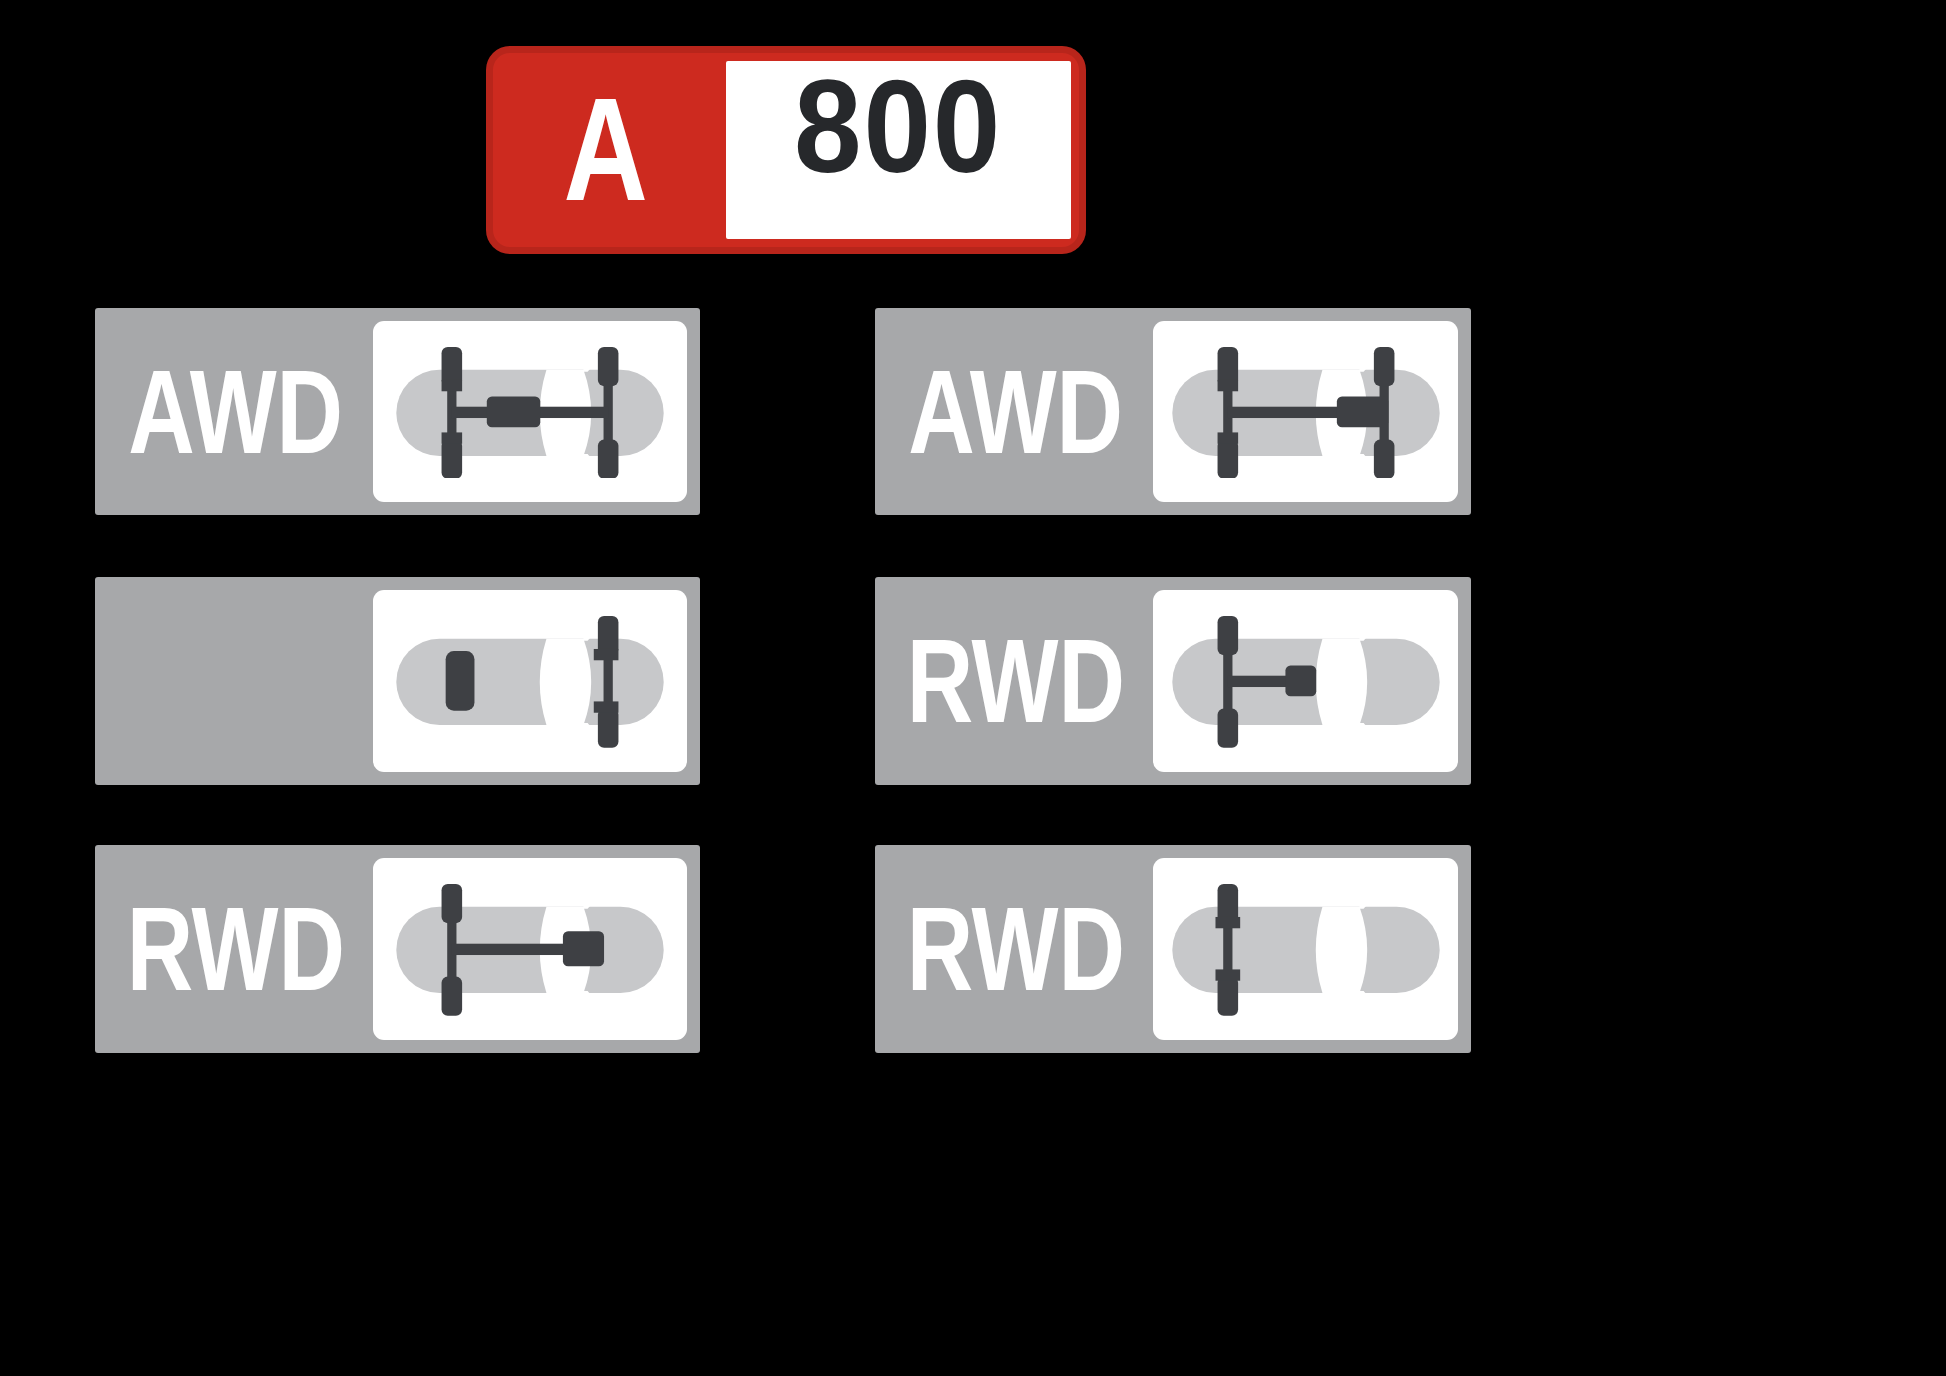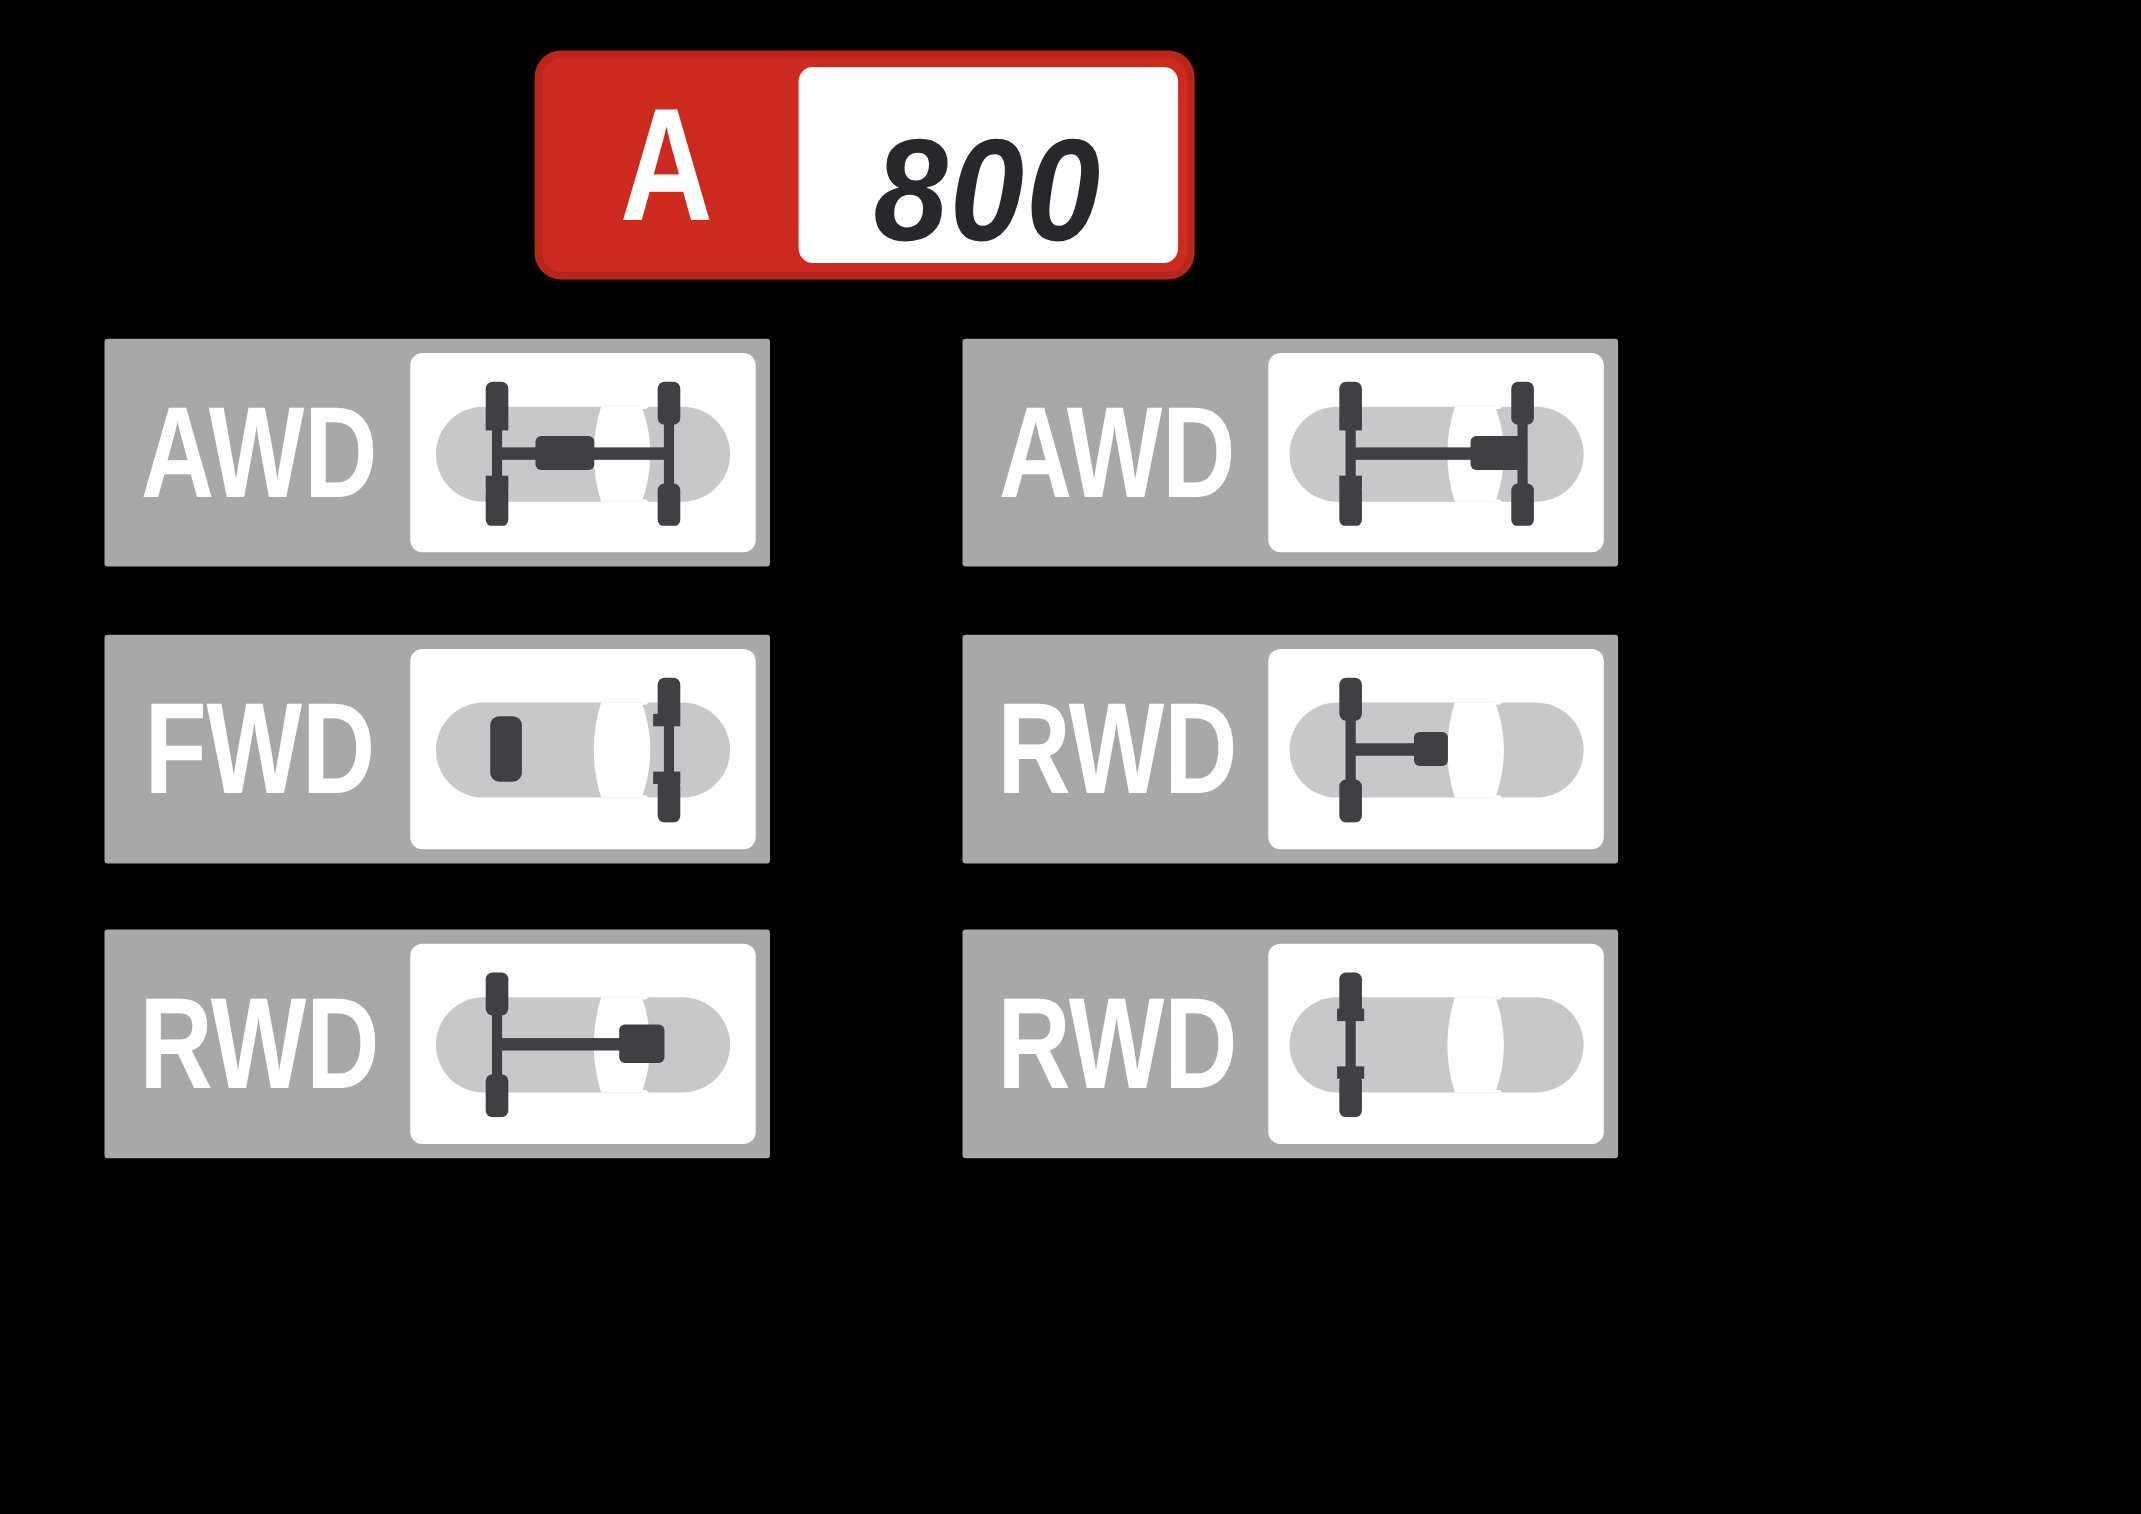--- a/index.html
+++ b/index.html
@@ -21,22 +21,22 @@
   .top-letter{
     position:absolute;left:0;top:0;bottom:0;width:240px;
     display:flex;align-items:center;justify-content:center;
     color:var(--label-text,#fff);
     font-size:146px;font-weight:700;line-height:1;
   }
   .top-letter span{display:block;transform:scaleX(.8);}
   .top-panel{
     position:absolute;left:240px;right:15px;top:15px;bottom:15px;
     background:var(--panel-white,#fff);
-    border-radius:13px;
-    display:flex;align-items:flex-end;justify-content:center;font-style:italic;
+    border-radius:2px;
+    display:flex;align-items:flex-start;justify-content:center;
   }
   .top-number{
     font-size:132px;font-weight:700;line-height:1;
     color:var(--number-text,#26282b);
     letter-spacing:2px;
     transform:scaleX(.92);
   }
 
   
   .badge{
@@ -132,23 +132,20 @@
           <rect x="64" y="60" width="152" height="11"></rect>
           <rect x="170" y="50" width="50" height="30" rx="5"></rect>
           <rect x="54" y="34" width="20" height="11"></rect>
           <rect x="54" y="85" width="20" height="11"></rect>
         </g>
       </svg>
     </div>
   </div>
 
   <div class="badge b3">
-    <div class="badge-label">
-      <span>FWD</span>
-    </div>
     <div class="badge-panel">
       <svg viewBox="0 0 280 130">
         <rect class="car-body" x="10" y="24" width="260" height="84" rx="42"></rect>
         <path class="car-white" d="M156 24 h36 q15 42 0 84 h-36 q-13 -42 0 -84 z"></path>
         <polygon class="car-white" points="189,26 210,10 196,26"></polygon>
         <polygon class="car-white" points="189,106 210,122 196,106"></polygon>
         <g class="drv">
           <rect x="58" y="36" width="28" height="58" rx="8"></rect>
           <rect x="211.5" y="12" width="9" height="108"></rect>
           <rect x="206" y="2" width="20" height="38" rx="6"></rect>

